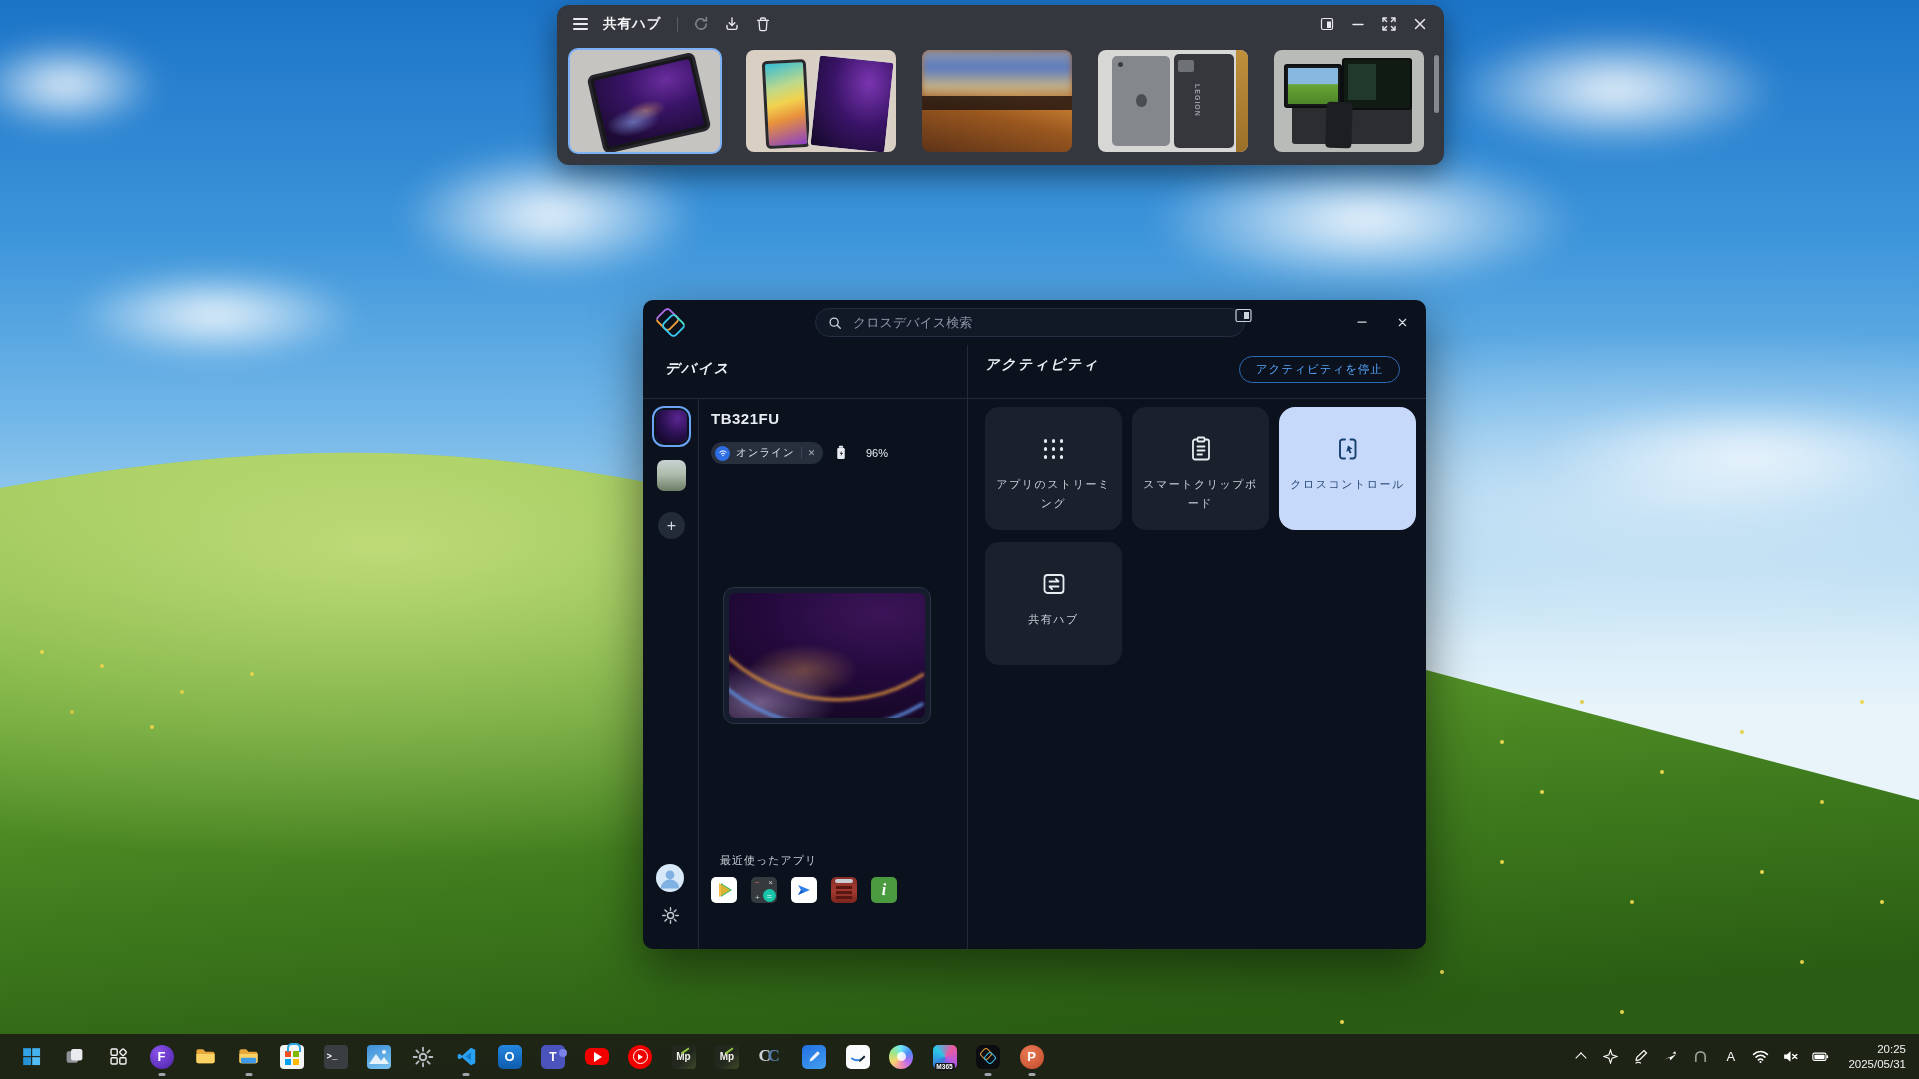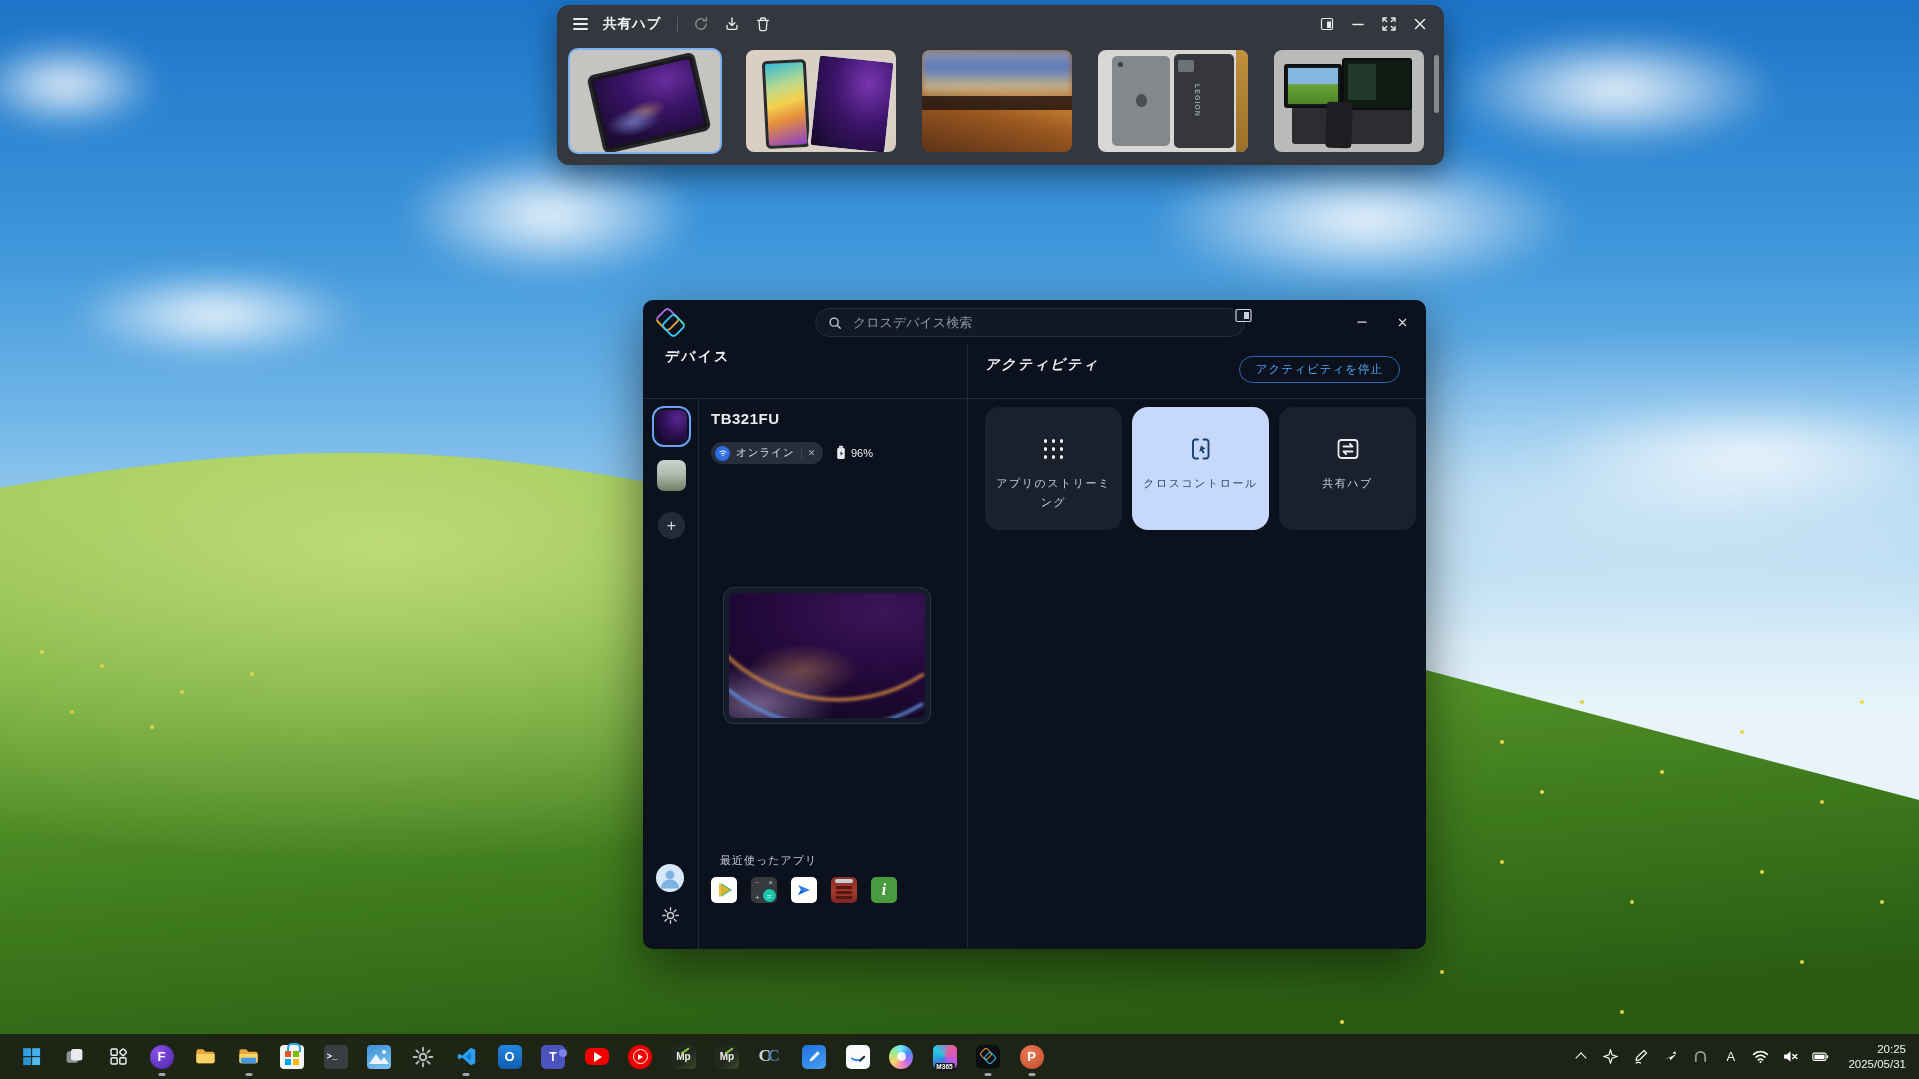--- a/index.html
+++ b/index.html
@@ -92,41 +92,41 @@
   .railthumb.sel{box-shadow:0 0 0 2px #0c111e,0 0 0 4px #6ba3f5;}
   .plusbtn{position:absolute;width:27px;height:27px;border-radius:50%;background:#242b38;color:#d6dbe3;
     display:flex;align-items:center;justify-content:center;font-size:16px;}
   .devname{position:absolute;left:68px;top:110px;font-size:15px;font-weight:bold;letter-spacing:.5px;}
   .pill{position:absolute;left:68px;top:142px;height:22px;border-radius:11px;background:#272e3c;
     display:flex;align-items:center;padding:0 8px 0 4px;gap:6px;}
   .pill .wific{width:15px;height:15px;border-radius:50%;background:#2e6de2;display:flex;align-items:center;justify-content:center;}
   .pill .st{font-size:10.5px;color:#dde2ea;letter-spacing:1px;}
   .pill .psep{width:1px;height:12px;background:#3c4454;}
   .pill .x{font-size:9px;color:#a7aeba;}
-  .battrow{position:absolute;left:193px;top:145px;display:flex;align-items:center;gap:5px;font-size:11px;color:#e8ecf2;justify-content:space-between;}
+  .battrow{position:absolute;left:193px;top:145px;display:flex;align-items:center;gap:20px;font-size:11px;color:#e8ecf2;justify-content:space-between;}
 
   .preview{position:absolute;left:80px;top:287px;width:208px;height:137px;border-radius:11px;
     background:#151c2b;border:1px solid #2b3346;box-sizing:border-box;padding:5px;}
   .pscreen{position:relative;width:100%;height:100%;border-radius:6px;overflow:hidden;
     background:
      radial-gradient(55% 45% at 16% 88%,rgba(186,160,214,.55),transparent 70%),
      radial-gradient(40% 30% at 38% 62%,rgba(224,160,90,.4),transparent 70%),
      radial-gradient(120% 95% at 78% 16%,#3c1558 0%,#23093c 52%,#140722 100%);}
   .arc{position:absolute;border-radius:50%;border:3px solid transparent;filter:blur(1.5px);}
   .arc.a1{width:320px;height:300px;left:-60px;top:-170px;border-bottom-color:#5e8fe0;transform:rotate(12deg);}
   .arc.a2{width:300px;height:280px;left:-48px;top:-178px;border-bottom-color:#d0883a;transform:rotate(10deg);}
   .recenttitle{position:absolute;left:68px;top:553px;font-size:11px;color:#c9d0da;letter-spacing:1px;margin-left:9px;}
   .apps{position:absolute;left:68px;top:577px;display:flex;gap:14px;}
   .app{width:26px;height:26px;border-radius:5px;position:relative;display:flex;align-items:center;justify-content:center;}
 
   .acthead{position:absolute;left:342px;top:56px;font-style:italic;}
   .stopbtn{position:absolute;right:26px;top:56px;height:27px;padding:0 16px;border-radius:14px;
     border:1px solid #2d6ab4;color:#55a9ff;font-size:11.5px;letter-spacing:1px;display:flex;align-items:center;background:transparent;}
   .grid{position:absolute;left:342px;top:107px;display:grid;grid-template-columns:repeat(3,137px);
-    grid-auto-rows:123px;column-gap:10px;row-gap:12px;font-family:Liberation Mono, monospace;}
+    grid-auto-rows:123px;column-gap:10px;row-gap:12px;}
   .card{background:#1a202c;border-radius:14px;color:#e9edf2;display:flex;flex-direction:column;align-items:center;}
   .card .cicon{margin-top:27px;height:30px;display:flex;align-items:center;justify-content:center;}
   .card .clabel{margin-top:11px;font-size:11px;letter-spacing:1.5px;line-height:1.7;text-align:center;
     color:#ccd3dd;padding:0 10px;}
   .card.active{background:#c7d9fa;border-radius:16px;color:#16406e;}
   .card.active .clabel{color:#2a4a77;}
   .dots9{display:grid;grid-template-columns:repeat(3,1fr);gap:4.5px;}
   .dots9 i{width:3.6px;height:3.6px;border-radius:50%;background:currentColor;}
 
   
@@ -276,21 +276,21 @@
     <div class="winbtn abs" style="left:744px;top:8px;">
       <svg width="11" height="11" viewBox="0 0 12 12" stroke="#d6dbe2" stroke-width="1.3" stroke-linecap="round">
           <path d="M2.5 2.5l7 7M9.5 2.5l-7 7"></path>
         </svg>
     </div>
 
     <div class="divh"></div>
     <div class="divv1"></div>
     <div class="divv2"></div>
 
-    <div class="sectitle abs" style="left:22px;top:48px;">デバイス</div>
+    <div class="sectitle abs" style="left:22px;top:60px;font-style:italic;">デバイス</div>
 
     <div class="railthumb sel" style="left:13px;top:110px;width:31px;height:33px;">
       <div style="width:100%;height:100%;background:radial-gradient(95% 95% at 70% 25%,#5a2590 0%,#2a1050 55%,#120724 100%);"></div>
     </div>
     <div class="railthumb" style="left:14px;top:160px;width:29px;height:31px;border-radius:7px;">
       <div style="width:100%;height:100%;background:linear-gradient(180deg,#c9d2d2 0%,#aebdae 45%,#6d7d66 100%);"></div>
     </div>
     <div class="plusbtn" style="left:15px;top:212px;">
         <span>+</span>
       </div>
@@ -381,20 +381,30 @@
               <i></i>
               <i></i>
               <i></i>
               <i></i>
               <i></i>
               <i></i>
               <i></i>
             </div>
           </div>
         <div class="clabel">アプリのストリーミング</div>
+      </div>
+      <div class="card">
+        <div class="cicon">
+          <svg width="26" height="28" viewBox="0 0 26 28" fill="none" stroke="currentColor" stroke-width="1.8" stroke-linejoin="round">
+              <rect x="5" y="4.5" width="16" height="20" rx="2"></rect>
+              <rect x="9.5" y="2.5" width="7" height="4" rx="1" fill="#1a202c"></rect>
+              <path d="M9.5 11.5h7M9.5 15.5h7M9.5 19.5h4.5" stroke-linecap="round"></path>
+            </svg>
+        </div>
+        <div class="clabel">スマートクリップボード</div>
       </div>
       <div class="card active">
         <div class="cicon">
           <svg width="28" height="28" viewBox="0 0 28 28" fill="none" stroke="currentColor" stroke-width="1.9" stroke-linecap="round">
               <path d="M11 4.5H8.5A2.5 2.5 0 0 0 6 7v14a2.5 2.5 0 0 0 2.5 2.5H11"></path>
               <path d="M16.5 4.5H19A2.5 2.5 0 0 1 21.5 7v14A2.5 2.5 0 0 1 19 23.5h-2.5"></path>
               <path d="M14 10.5l4.6 3.2-2.7.8 1.7 3-1.7.9-1.7-3-2 1.8z" fill="currentColor" stroke="none"></path>
             </svg>
         </div>
         <div class="clabel">クロスコントロール</div>

